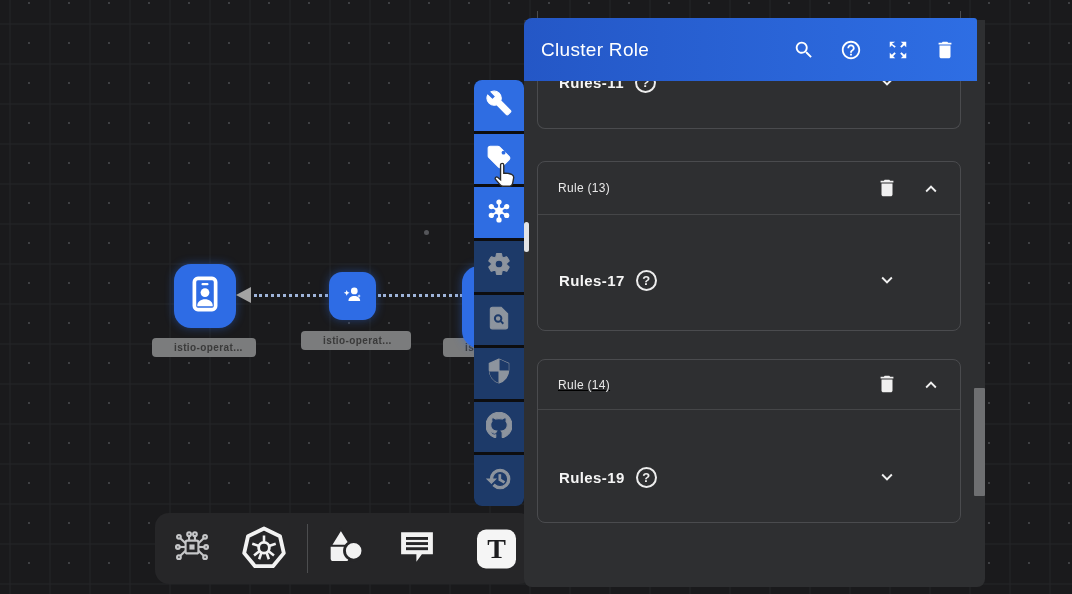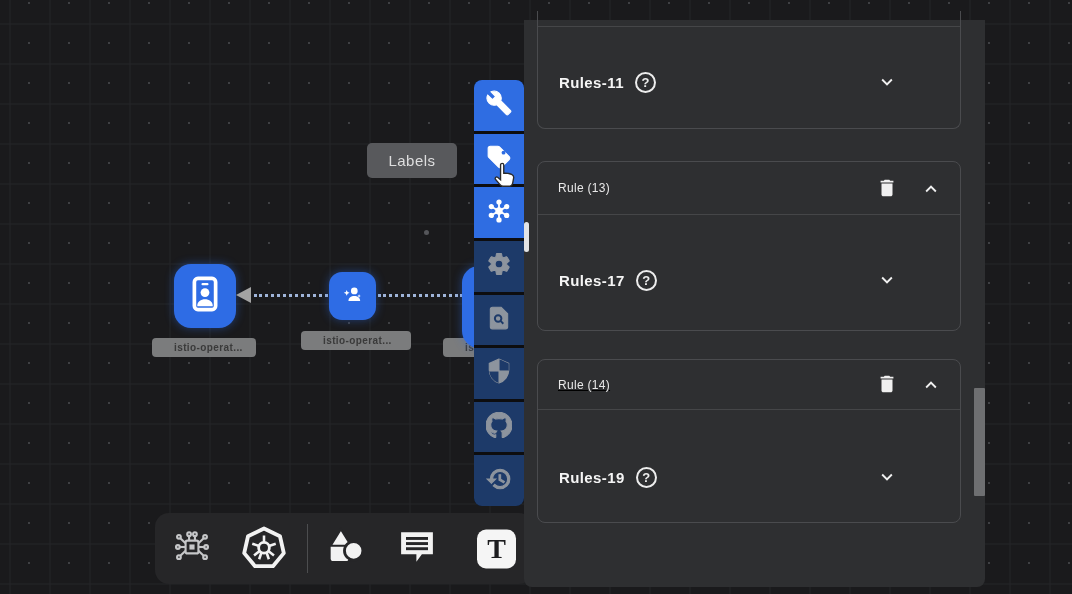--- a/index.html
+++ b/index.html
@@ -119,21 +119,20 @@
         <path d="M6.2 8.2l.8 1.9 1.9.8-1.9.8-.8 1.9-.8-1.9-1.9-.8 1.9-.8z"></path>
         <path d="M17.6 12.2l.5 1.1 1.1.5-1.1.5-.5 1.1-.5-1.1-1.1-.5 1.1-.5z"></path>
       </svg>
     </span>
   </div>
   <div class="node-chip" id="chip2">istio-operat...</div>
 
   <div class="node" id="node3"></div>
   <div class="node-chip" id="chip3">istio</div>
 
-  <div id="labels-tooltip">Labels</div>
 
   <div id="tool-rail">
     <div class="rail-btn blue">
       <span><svg viewBox="0 0 24 24">
         <path d="M22.7 19l-9.1-9.1c.9-2.3.4-5-1.5-6.9-2-2-5-2.4-7.4-1.3L9 6 6 9 1.6 4.7C.4 7.1.9 10.1 2.9 12.1c1.9 1.9 4.6 2.4 6.9 1.5l9.1 9.1c.4.4 1 .4 1.4 0l2.3-2.3c.5-.4.5-1.1.1-1.4z"></path>
       </svg></span>
     </div>
     <div class="rail-btn blue">
       <span><svg viewBox="0 0 24 24">
         <path d="M21.41 11.58l-9-9C12.05 2.22 11.55 2 11 2H4c-1.1 0-2 .9-2 2v7c0 .55.22 1.05.59 1.42l9 9c.36.36.86.58 1.41.58.55 0 1.05-.22 1.41-.59l7-7c.37-.36.59-.86.59-1.41 0-.55-.23-1.06-.59-1.42z"></path>
@@ -320,14 +319,35 @@
         <span class="row-icon chev-field">
           <svg viewBox="0 0 24 24">
               <path d="M16.59 8.59 12 13.17 7.41 8.59 6 10l6 6 6-6z"></path>
             </svg></span>
       </div>
     </div>
     <div id="panel-scroll-right"></div>
     <div id="panel-scroll-left"></div>
   </div>
 
+  <div id="panel-header">
+    <span id="panel-title">Cluster Role</span>
+    <div class="hdr-icons">
+      <span class="hdr-icon">
+        <svg viewBox="0 0 24 24">
+            <path d="M15.5 14h-.79l-.28-.27a6.5 6.5 0 1 0-.7.7l.27.28v.79l5 4.99L20.49 19l-4.99-5zm-6 0A4.5 4.5 0 1 1 14 9.5 4.5 4.5 0 0 1 9.5 14z"></path>
+          </svg></span>
+      <span class="hdr-icon">
+        <svg viewBox="0 0 24 24">
+            <path d="M11 18h2v-2h-2v2zm1-16C6.48 2 2 6.48 2 12s4.48 10 10 10 10-4.48 10-10S17.52 2 12 2zm0 18c-4.41 0-8-3.59-8-8s3.59-8 8-8 8 3.59 8 8-3.59 8-8 8zm0-14c-2.21 0-4 1.79-4 4h2c0-1.1.9-2 2-2s2 .9 2 2c0 2-3 1.75-3 5h2c0-2.25 3-2.5 3-5 0-2.21-1.79-4-4-4z"></path>
+          </svg></span>
+      <span class="hdr-icon">
+        <svg viewBox="0 0 24 24">
+            <path d="M15 3l2.3 2.3-2.89 2.87 1.42 1.42L18.7 6.7 21 9V3h-6zM3 9l2.3-2.3 2.87 2.89 1.42-1.42L5.3 5.3 9 3H3v6zm6 12l-2.3-2.3 2.89-2.87-1.42-1.42L5.3 17.3 3 15v6h6zm12-6l-2.3 2.3-2.87-2.89-1.42 1.42 2.89 2.87L15 21h6v-6z"></path>
+          </svg></span>
+      <span class="hdr-icon">
+        <svg viewBox="0 0 24 24">
+            <path d="M6 19c0 1.1.9 2 2 2h8c1.1 0 2-.9 2-2V7H6v12zM19 4h-3.5l-1-1h-5l-1 1H5v2h14V4z"></path>
+          </svg></span>
+    </div>
+  </div>
 
 </div>
 
 </body></html>

